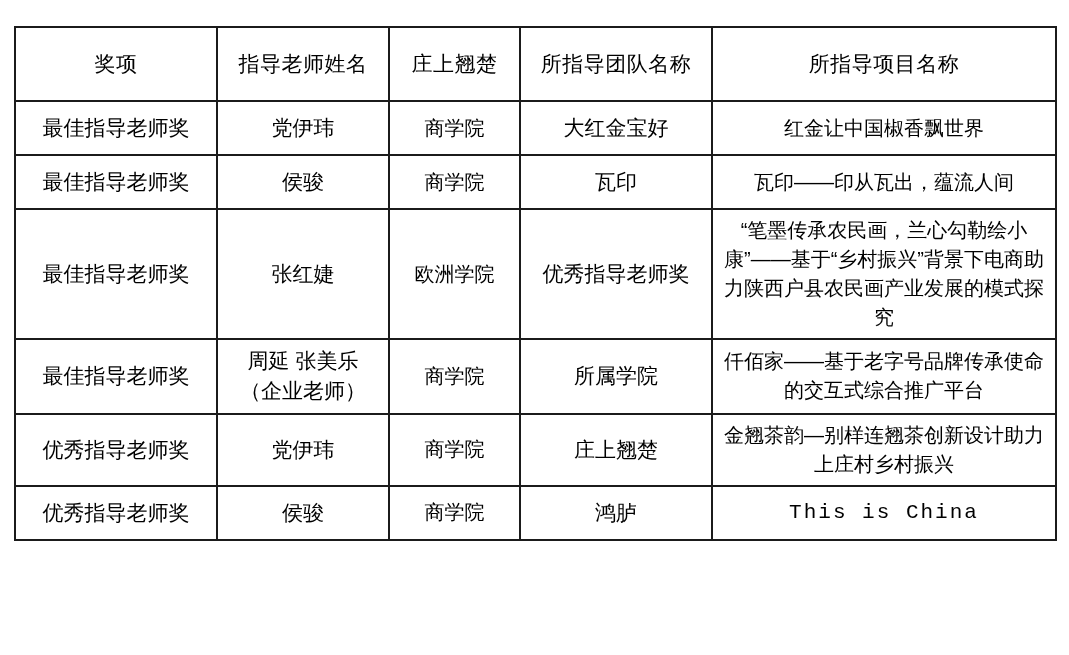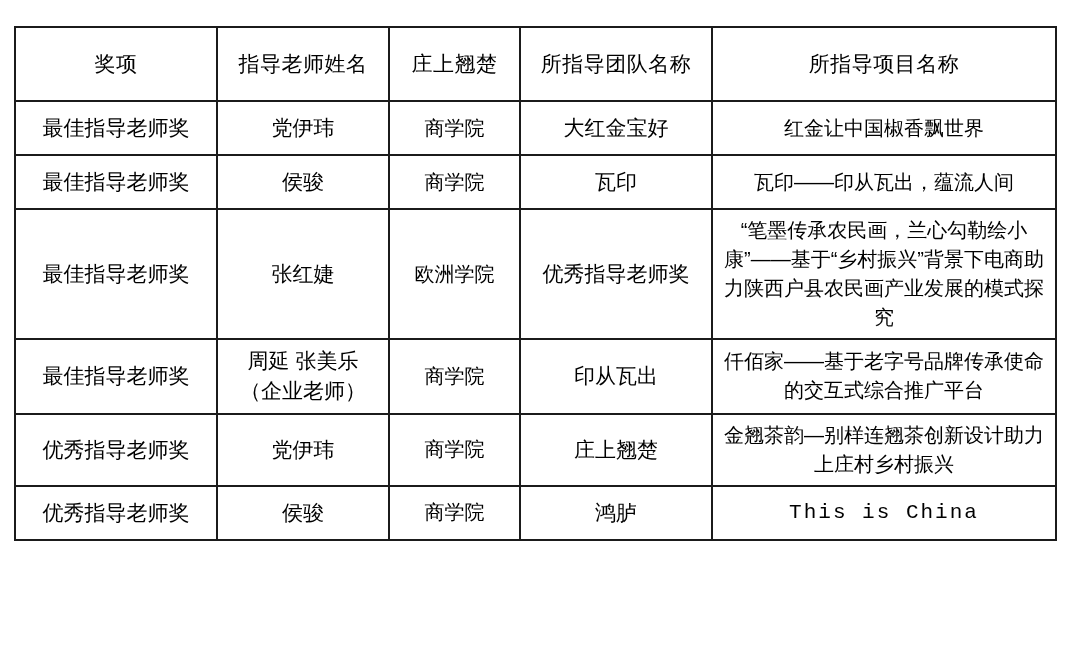--- a/index.html
+++ b/index.html
@@ -117,21 +117,21 @@
         <td class="team">优秀指导老师奖</td>
         <td class="project">“笔墨传承农民画，兰心勾勒绘小康”——基于“乡村振兴”背景下电商助力陕西户县农民画产业发展的模式探究</td>
       </tr>
       <tr>
         <td class="award">最佳指导老师奖</td>
         <td class="teacher">
           <span>周延 张美乐</span>
           <span class="sub">（企业老师）</span>
         </td>
         <td class="college">商学院</td>
-        <td class="team">印从瓦出</td>
+        <td class="team">所属学院</td>
         <td class="project">仟佰家——基于老字号品牌传承使命的交互式综合推广平台</td>
       </tr>
       <tr>
         <td class="award">优秀指导老师奖</td>
         <td class="teacher">党伊玮</td>
         <td class="college">商学院</td>
         <td class="team">庄上翘楚</td>
         <td class="project">金翘茶韵—别样连翘茶创新设计助力上庄村乡村振兴</td>
       </tr>
       <tr>

